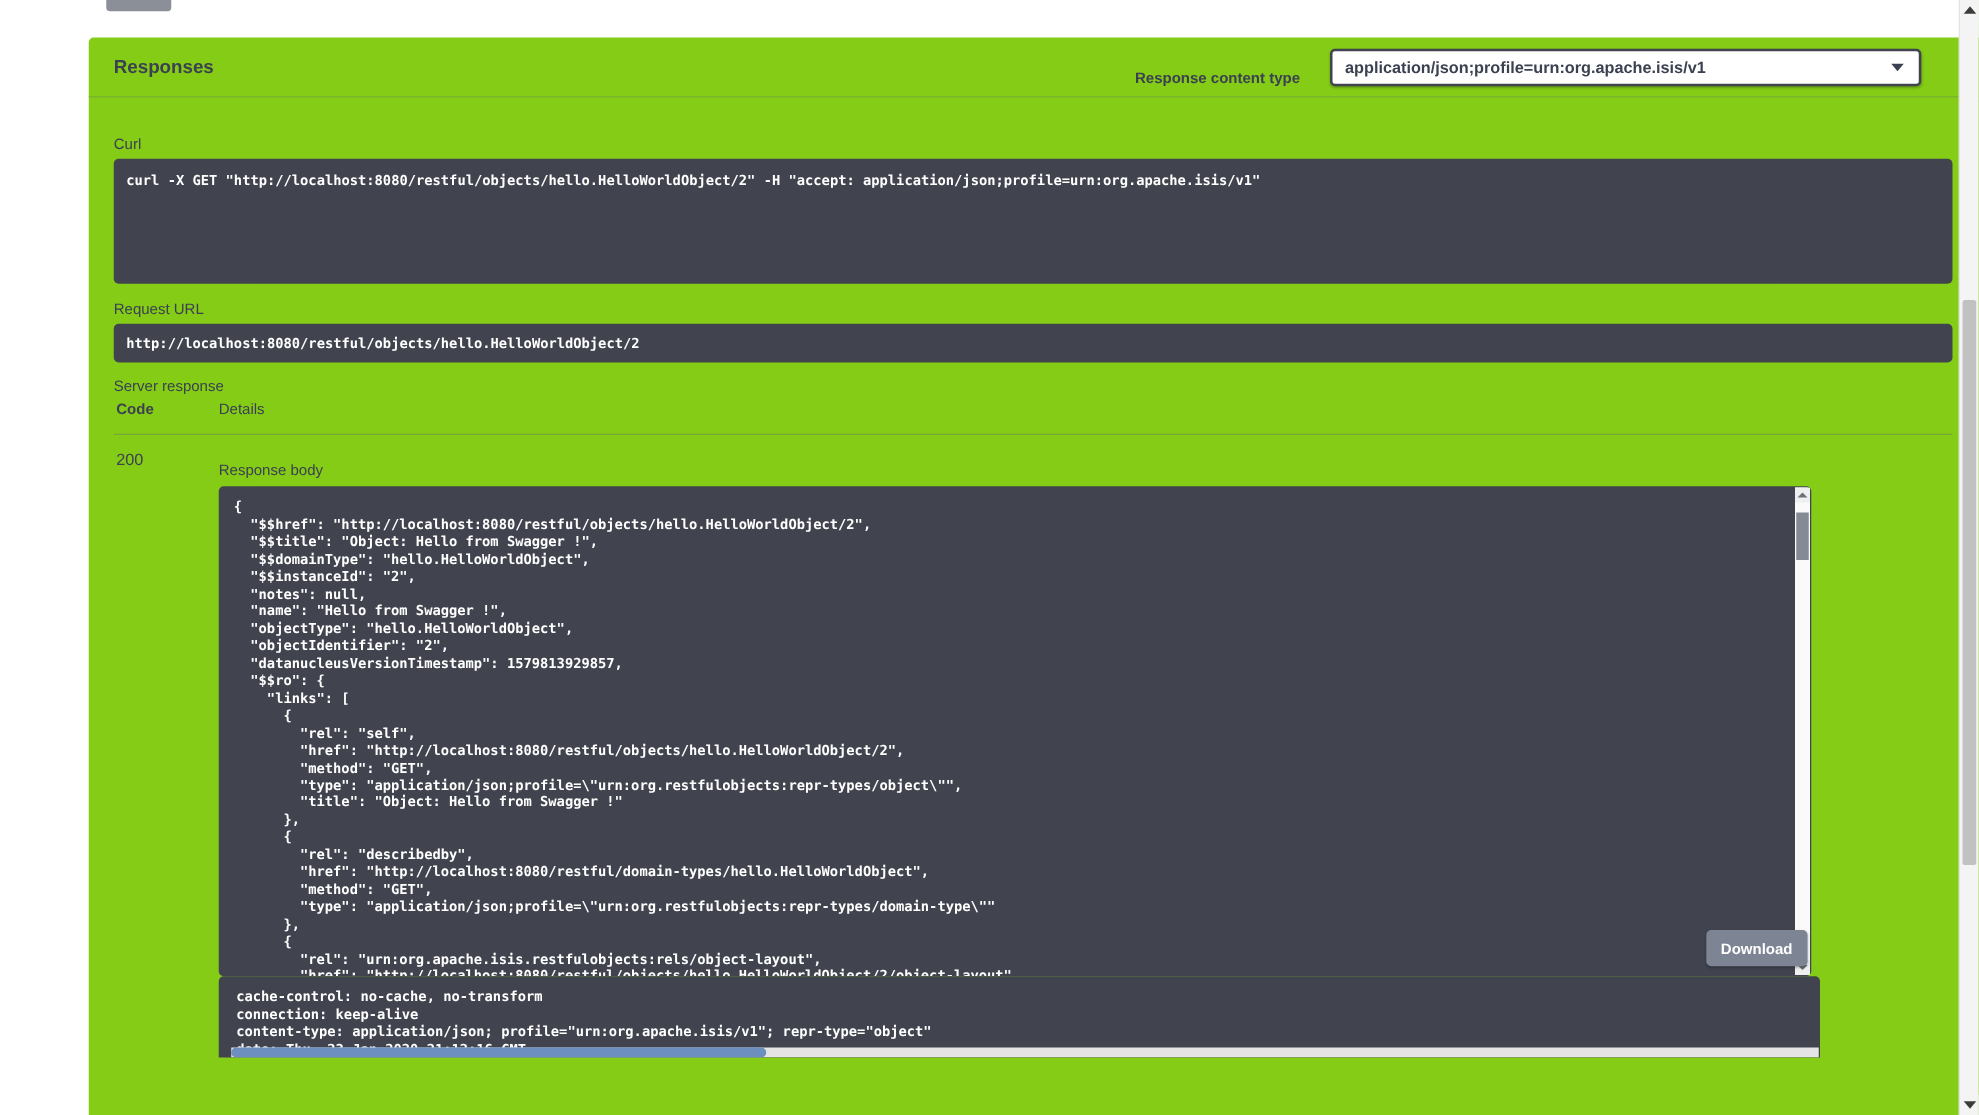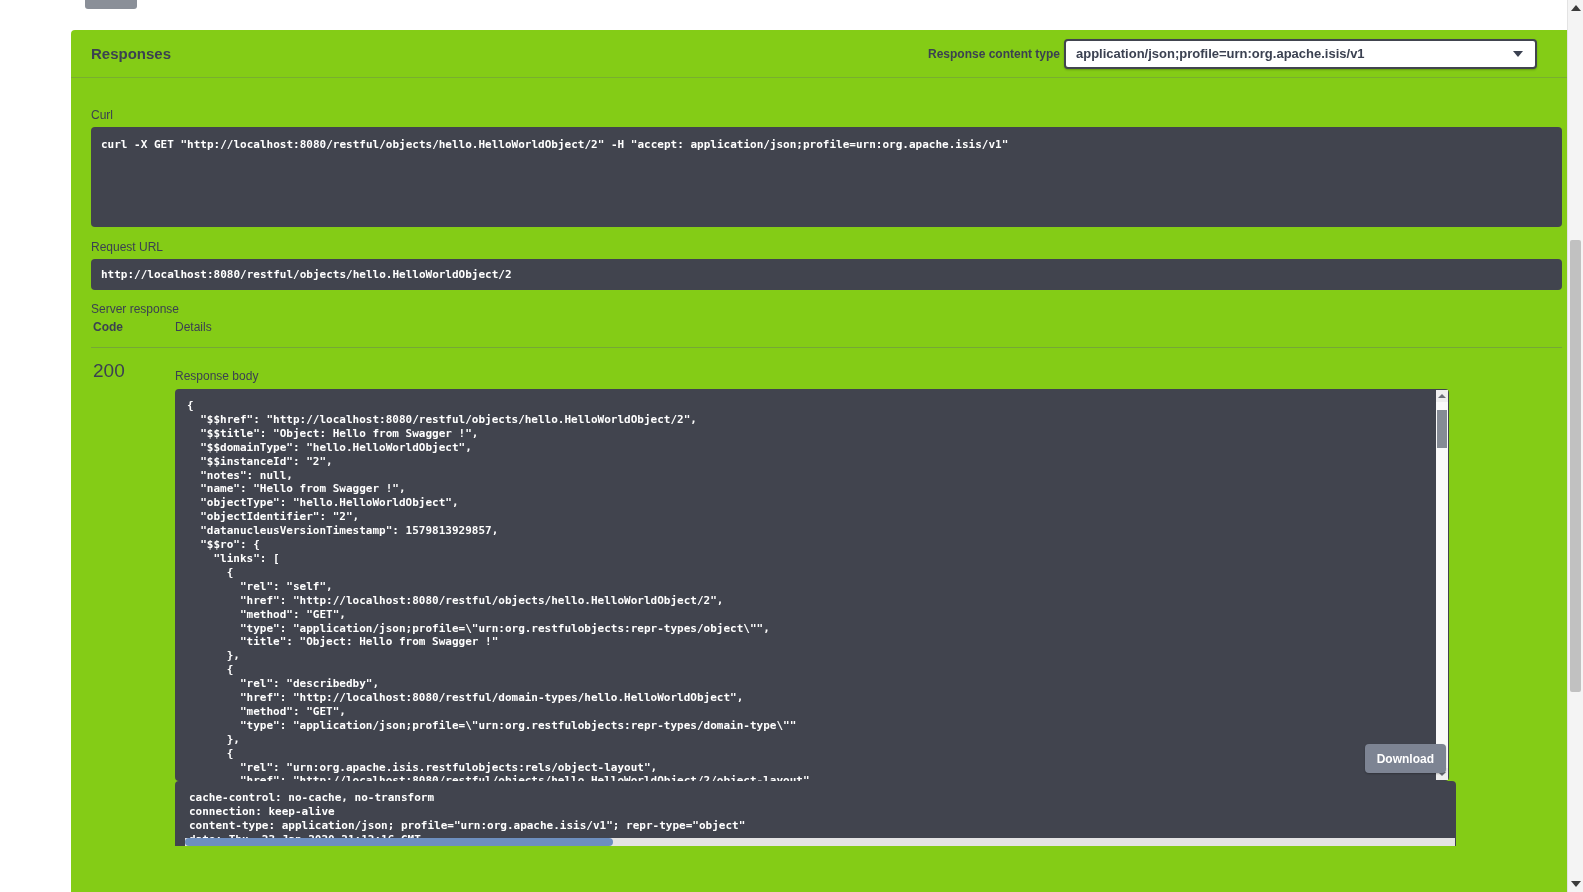--- a/index.html
+++ b/index.html
@@ -22,21 +22,21 @@
     position:absolute; left:71px; top:30px; width:1523px; height:862px;
     background:#84cc16; border-radius:4px 4px 0 0;
   }
 
   .responses-header {
     display:flex; align-items:center; height:48px;
     padding:0 57px 0 20px;
     border-bottom:1px solid rgba(89,99,115,.28);
   }
   .responses-title { font-size:15px; font-weight:700; color:#3b4151; }
-  .ct-group { margin-left:auto; display:flex; align-items:center; gap:4px; }
+  .ct-group { margin-left:auto; display:flex; align-items:flex-end; gap:24px; }
   .ct-label { font-size:12px; font-weight:600; color:#3b4151; white-space:nowrap; }
   .select {
     width:473px; height:30px; background:#ffffff;
     border:2px solid #41444e; border-radius:4px;
     display:flex; align-items:center;
     padding:0 32px 0 10px; position:relative;
     font-size:13px; font-weight:700; color:#3b4151;
     box-shadow:0 1px 2px rgba(0,0,0,.25);
     cursor:pointer; white-space:nowrap; overflow:hidden;
   }
@@ -70,21 +70,21 @@
     display:flex; margin-top:4px; height:28px;
     border-bottom:1px solid rgba(89,99,115,.35);
     font-size:12px;
   }
   .col-code { width:84px; padding-left:2px; }
   .col-details { flex:1; }
   .hdr-code { font-weight:700; }
   .hdr-details { font-weight:400; }
 
   .resp-row { display:flex; padding-top:12px; }
-  .code-value { font-size:19px; color:#3b4151; }
+  .code-value { font-size:13px; color:#3b4151; }
 
   .body-label { margin:9px 0 6px 0; }
 
   .body-wrap {
     position:relative; width:1274px; height:392px;
     background:#41444e; border-radius:4px; overflow:hidden;
   }
   .body-pre {
     position:absolute; left:0; top:0; right:13px; bottom:0;
     padding:10px 12px; margin:0;

